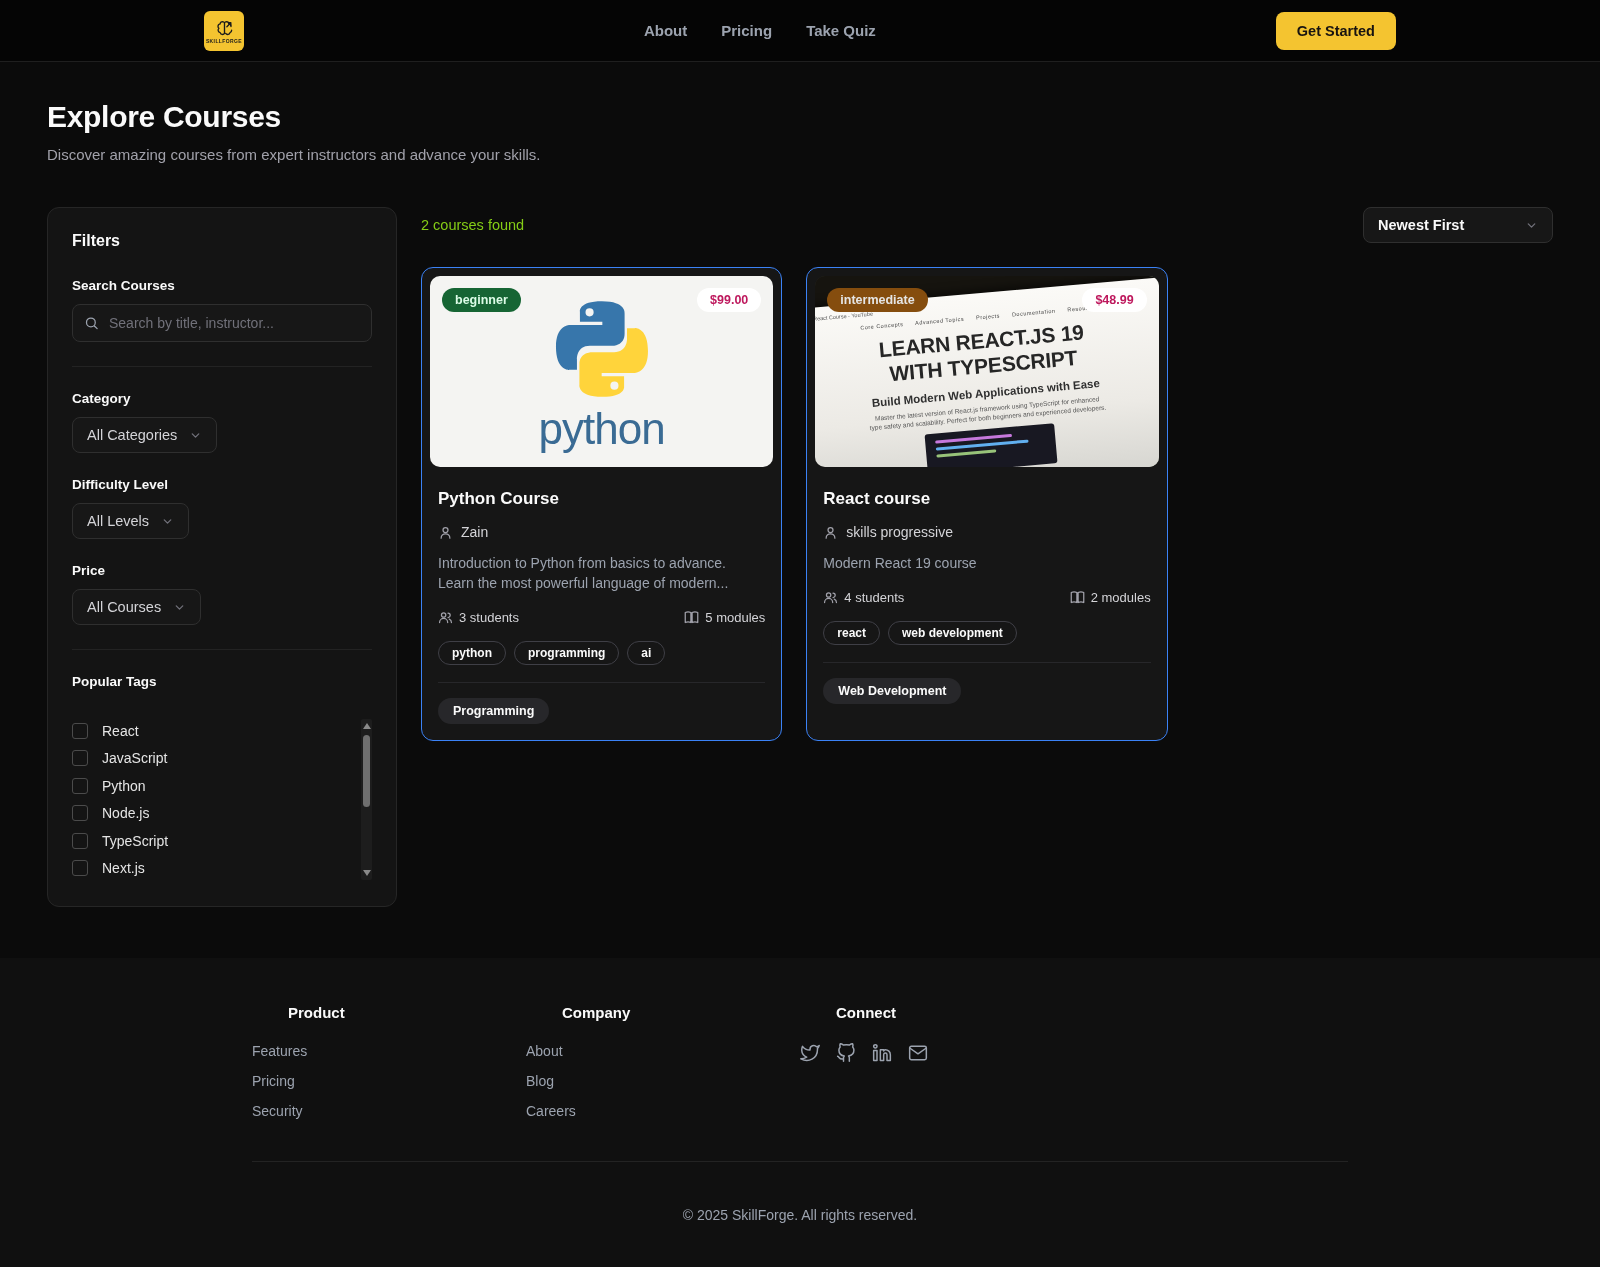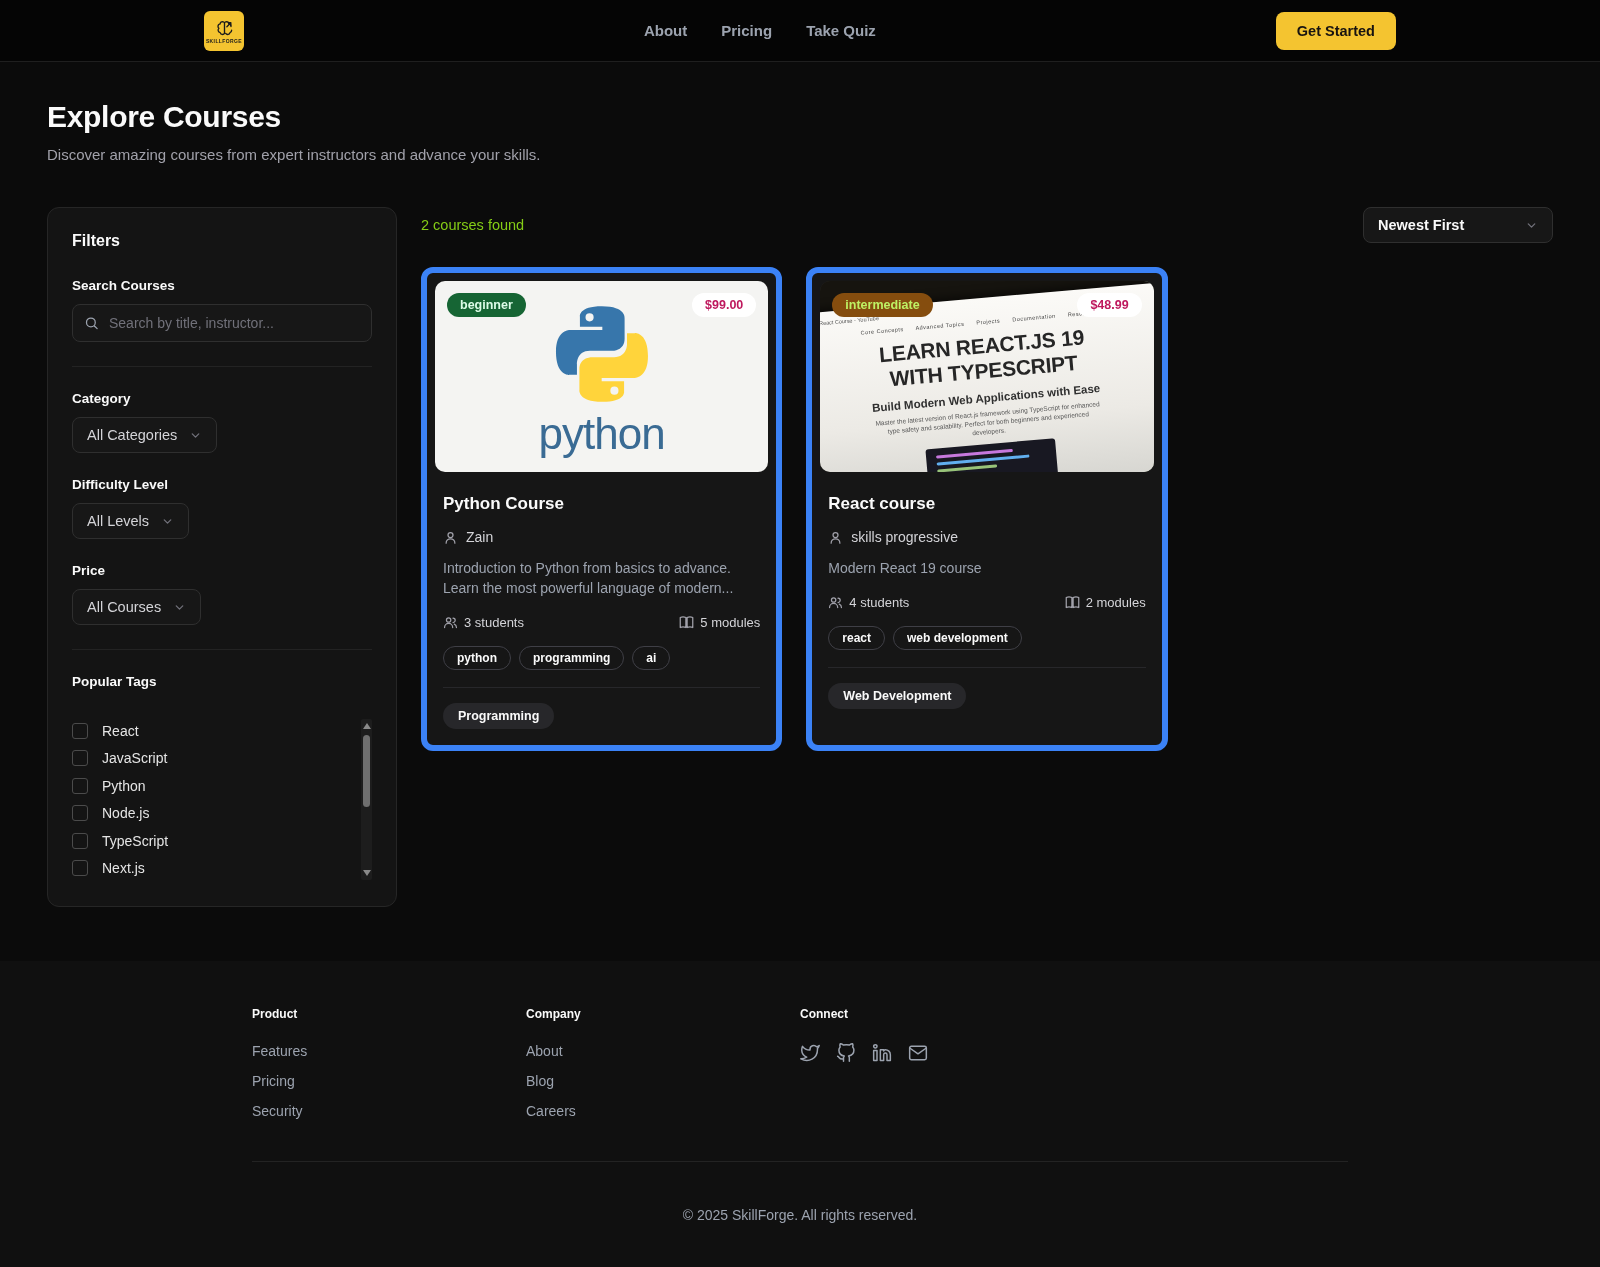--- a/index.html
+++ b/index.html
@@ -46,26 +46,26 @@
   .sb-thumb { position:absolute; left:2px; width:7px; top:16px; height:72px; background:#6f6f6f; border-radius:4px; }
 
   
   .results { flex:1; }
   .results-bar { display:flex; justify-content:space-between; align-items:center; margin-bottom:24px; }
   .count-text { color:#84cc16; font-size:14.5px; }
   .sort-select { width:190px; justify-content:space-between; font-weight:600; color:#fafafa; }
   .cards { display:grid; grid-template-columns:repeat(3, 1fr); gap:24px; align-items:stretch; }
 
   
-  .card { background:#161616; border:6px solid #3b82f6; border-radius:12px; display:flex; flex-direction:column; overflow:hidden; cursor:pointer; }
+  .card { background:#161616; border:1px solid #3b82f6; border-radius:12px; display:flex; flex-direction:column; overflow:hidden; cursor:pointer; }
   .card-img-wrap { position:relative; margin:8px 8px 0; height:191px; border-radius:10px; overflow:hidden; }
   .badge { position:absolute; top:12px; border-radius:999px; padding:5px 13px; font-size:12.5px; font-weight:700; z-index:5; }
   .level-badge { left:12px; }
   .level-beginner { background:#166534; color:#dcfce7; }
-  .level-intermediate { background:#854d0e; color:#bef264; }
+  .level-intermediate { background:#854d0e; color:#e5e5e5; }
   .price-badge { right:12px; background:#ffffff; color:#be185d; }
   .card-body { padding:22px 16px 16px; display:flex; flex-direction:column; flex:1; }
   .card-title { font-size:17px; font-weight:700; color:#fafafa; }
   .instructor-row { display:flex; align-items:center; gap:8px; margin-top:15px; color:#d4d4d8; font-size:14px; }
   .instructor-row svg { color:#a1a1aa; flex-shrink:0; }
   .card-desc { margin-top:14px; color:#9ca3af; font-size:14px; line-height:1.42; }
   .stats-row { display:flex; justify-content:space-between; align-items:center; margin-top:16px; color:#d4d4d8; font-size:13px; }
   .stat { display:flex; align-items:center; gap:6px; }
   .stat svg { color:#a1a1aa; }
   .tag-pills { display:flex; flex-wrap:wrap; gap:8px; margin-top:16px; }
@@ -87,21 +87,21 @@
   .rs-sub { margin-top:8px; text-align:center; font-size:11.5px; font-weight:700; color:#303030; }
   .rs-small { margin-top:5px; text-align:center; font-size:6.5px; color:#555; width:72%; margin-left:auto; margin-right:auto; line-height:1.45; }
   .rs-code { margin:7px auto 0; width:130px; height:40px; background:#181822; border-radius:3px; display:flex; flex-direction:column; gap:4px; padding:7px 10px; }
   .rs-code span { display:block; height:3px; border-radius:2px; }
 
   
   footer { background:#101010; padding:46px 0 44px; }
   .footer-inner { width:1096px; margin:0 auto; }
   .footer-grid { display:grid; grid-template-columns:repeat(4, 1fr); }
   .f-tagline { margin-top:24px; color:#9ca3af; font-size:14px; line-height:1.45; max-width:230px; }
-  .f-col-title { font-size:12px; font-weight:700; margin-bottom:22px; }
+  .f-col-title { font-size:15px; font-weight:700; margin-bottom:22px;margin-left:36px; }
   .f-links { display:flex; flex-direction:column; gap:14px; }
   .f-links a { color:#9ca3af; font-size:14px; text-decoration:none; cursor:pointer; }
   .social-row { display:flex; gap:16px; }
   .social-row a { color:#9ca3af; cursor:pointer; display:inline-flex; }
   .footer-divider { border:none; border-top:1px solid #232323; margin-top:42px; }
   .copyright { text-align:center; color:#9ca3af; font-size:14px; margin-top:45px; }
 </style>
 </head>
 <body>
 

